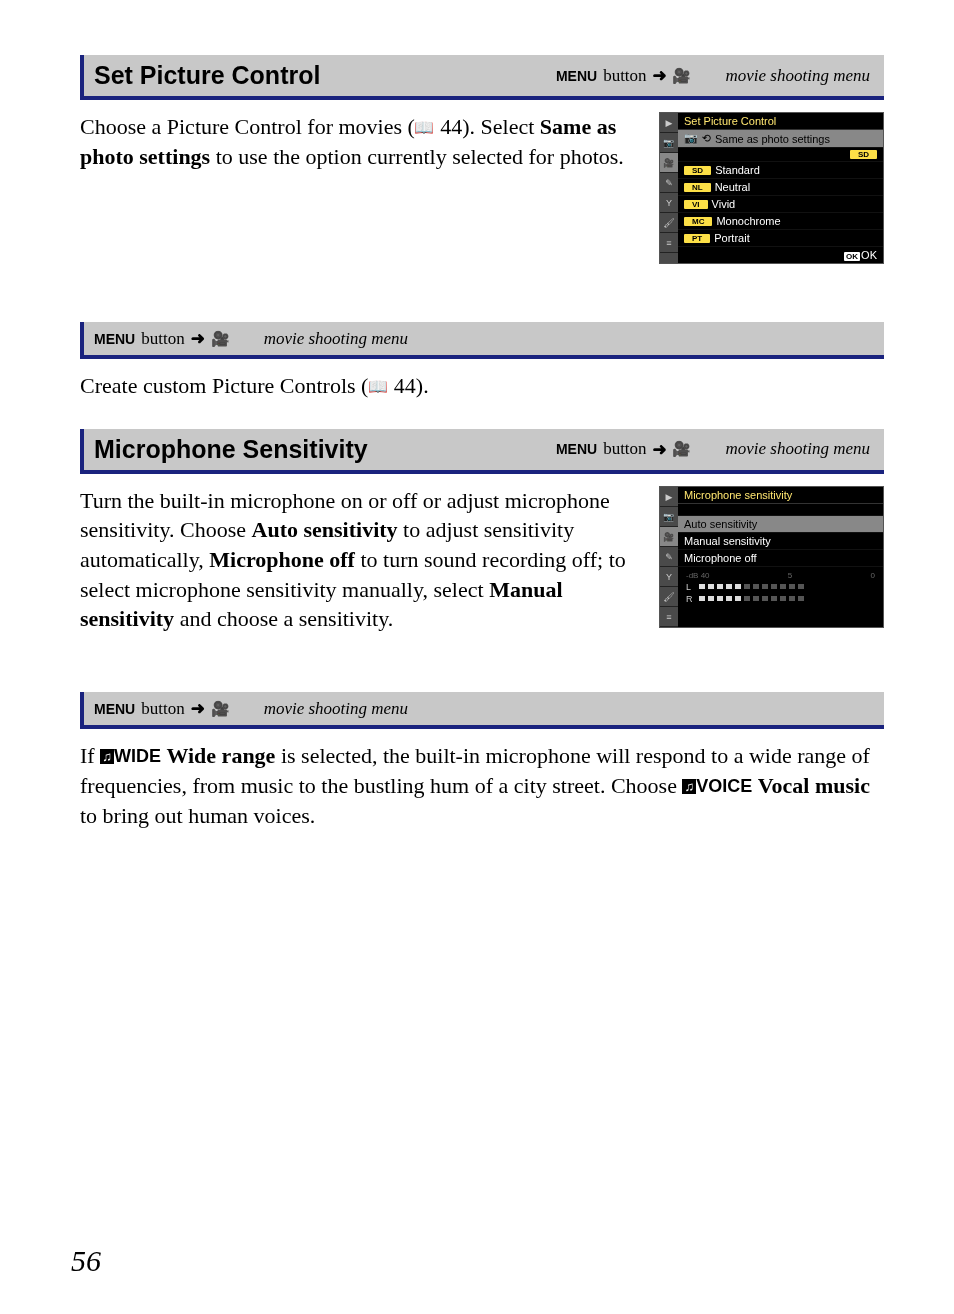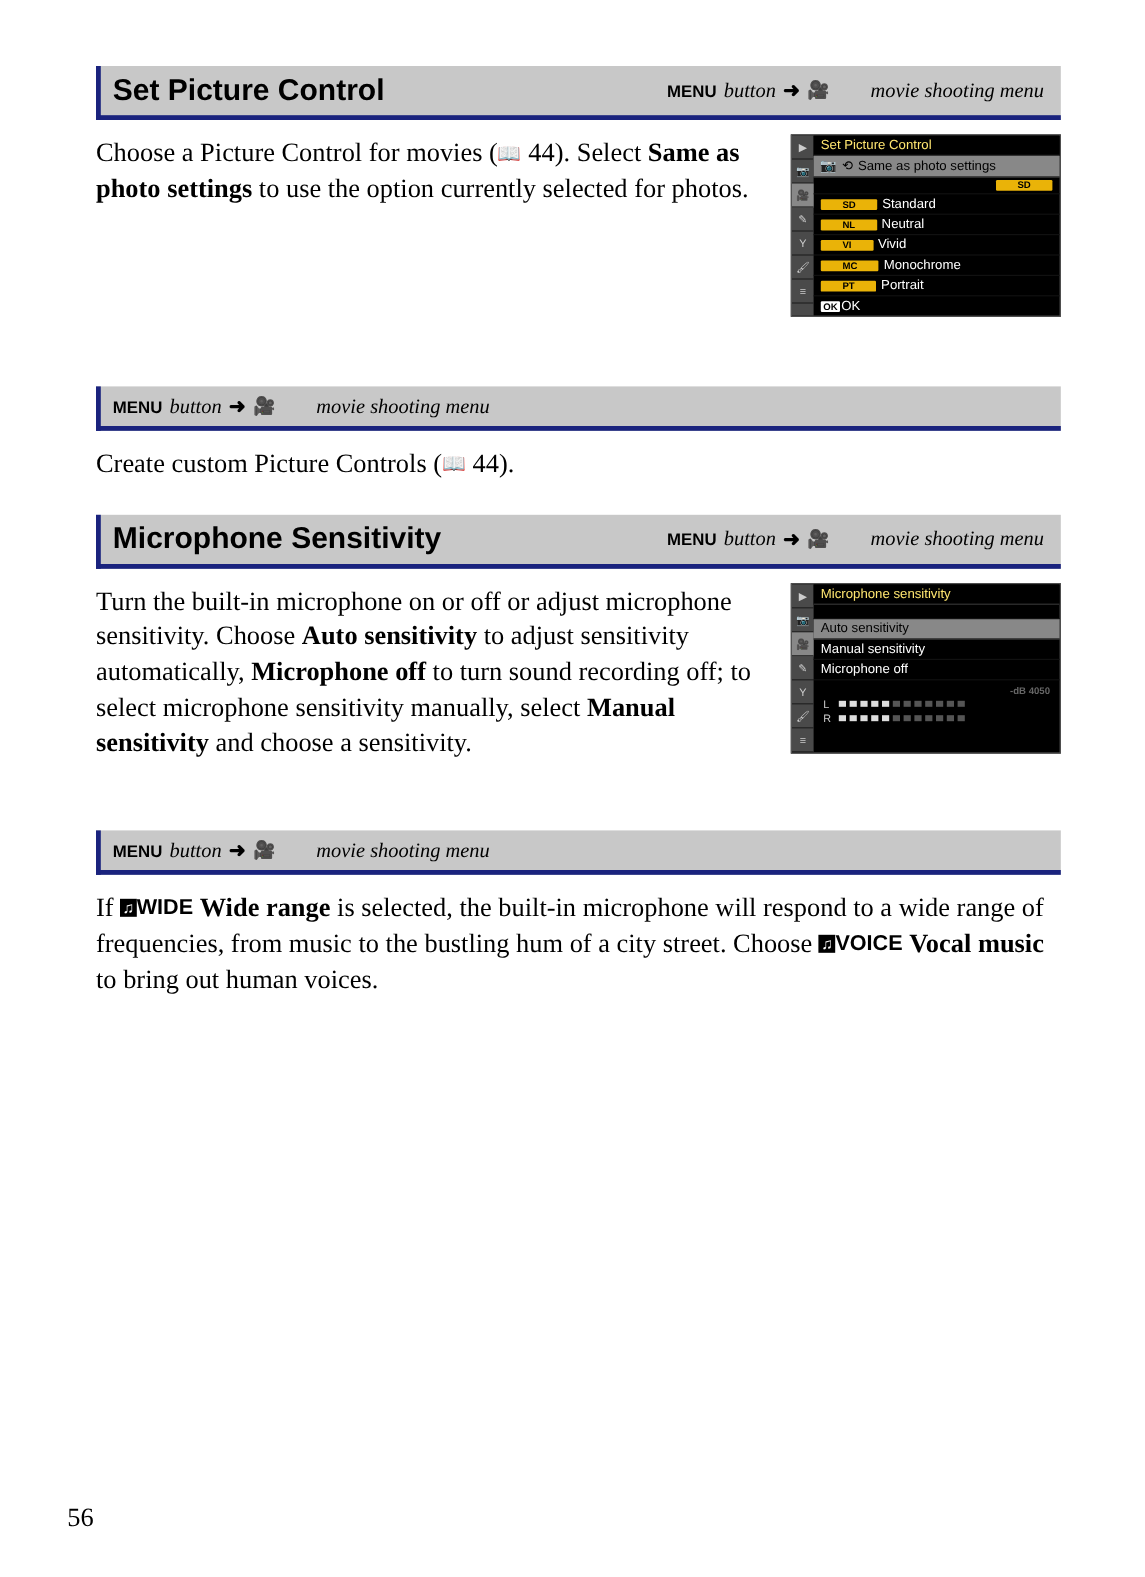--- a/index.html
+++ b/index.html
@@ -33,21 +33,21 @@
     align-items: center;
     gap: 6px;
     font-size: 17px;
     text-align: center;
   }
   .menu-label {
     font-family: Arial, Helvetica, sans-serif;
     font-weight: bold;
     font-size: 14px;
   }
-  .menu-button-word { font-style: italic; }
+  .menu-button-word { }
   .arrow-icon { font-weight: bold; }
   .camera-icon { font-size: 15px; }
   .menu-name { font-style: italic; margin-left: 28px; }
   .body-row {
     display: flex;
     gap: 24px;
     margin-bottom: 28px;
     align-items: flex-start;
   }
   .body-text {
@@ -98,29 +98,29 @@
   .scr-item {
     padding: 2px 6px;
     font-size: 11px;
     border-bottom: 1px solid #111;
     display: flex;
     align-items: center;
     gap: 4px;
   }
   .scr-item.selected { background: #888; color: #000; }
   .scr-badge {
-    background: #eab308;
+    background: #fde047;
     color: #000;
     font-size: 8px;
     font-weight: bold;
-    padding: 0 18px;
+    padding: 0 8px;
     border-radius: 1px;
   }
   .scr-footer {
-    text-align: left;
+    text-align: right;
     padding: 2px 6px;
     font-size: 11px;
   }
   .scr-footer .ok-badge {
     background: #fff;
     color: #000;
     font-size: 8px;
     font-weight: bold;
     padding: 0 2px;
     border-radius: 1px;
@@ -139,41 +139,42 @@
   }
   .scr-level-label { width: 10px; color: #ccc; }
   .scr-seg {
     width: 6px; height: 5px; background: #555;
   }
   .scr-seg.on { background: #ddd; }
   .section-spacer { height: 30px; }
   .page-num {
     position: absolute;
     bottom: 36px;
-    left: 56px;
-    font-size: 22px;
+    left: 71px;
+    font-size: 30px;
+    font-style: italic;
   }
   .wide-icon, .voice-icon {
     display: inline-block;
     background: #000;
     color: #fff;
     font-family: Arial, sans-serif;
     font-size: 13px;
     font-weight: bold;
     padding: 1px 2px;
     vertical-align: 2px;
     line-height: 1;
   }
   .wv-label {
     font-family: Arial, sans-serif;
     font-weight: bold;
     font-size: 18px;
     vertical-align: 1px;
   }
-  .scr-scale { display:flex; justify-content:flex-end; color:#666; font-size:8px;font-weight:bold;}
+  .scr-scale { display:flex; justify-content:space-between; color:#666; font-size:8px;}
 </style>
 </head>
 <body>
 
 <div class="header-bar">
   <span class="header-title">Set Picture Control</span>
   <span class="menu-path">
     <span class="menu-label">MENU</span>
     <span class="menu-button-word">button</span>
     <span class="arrow-icon">➜</span>

